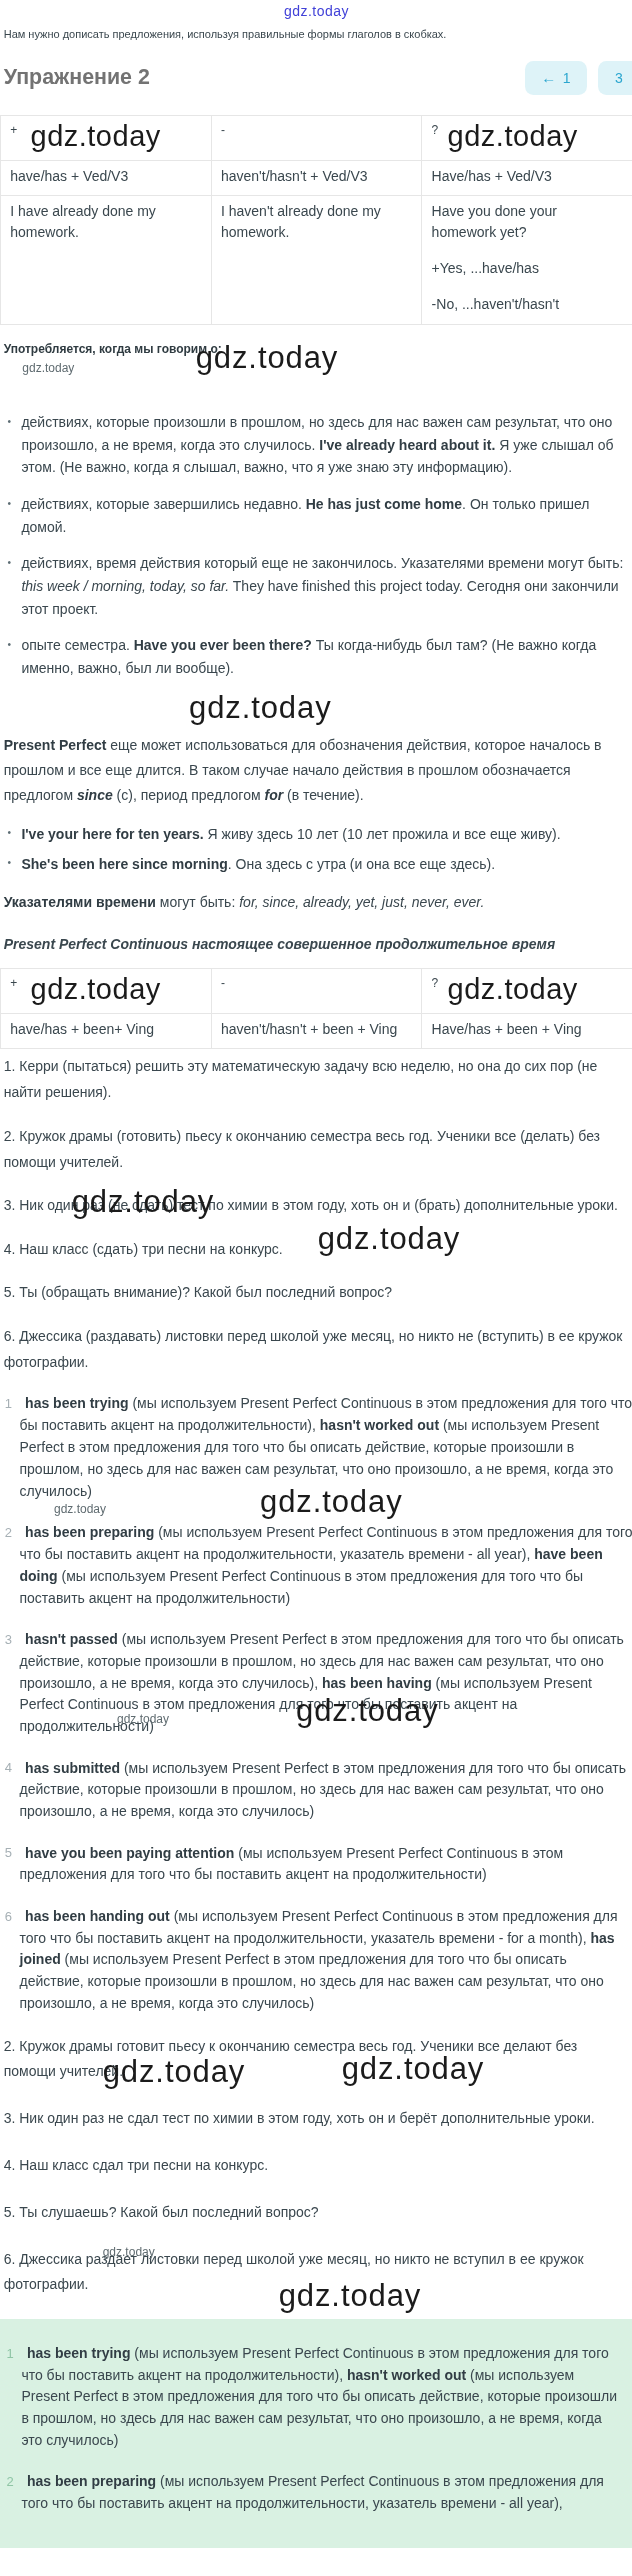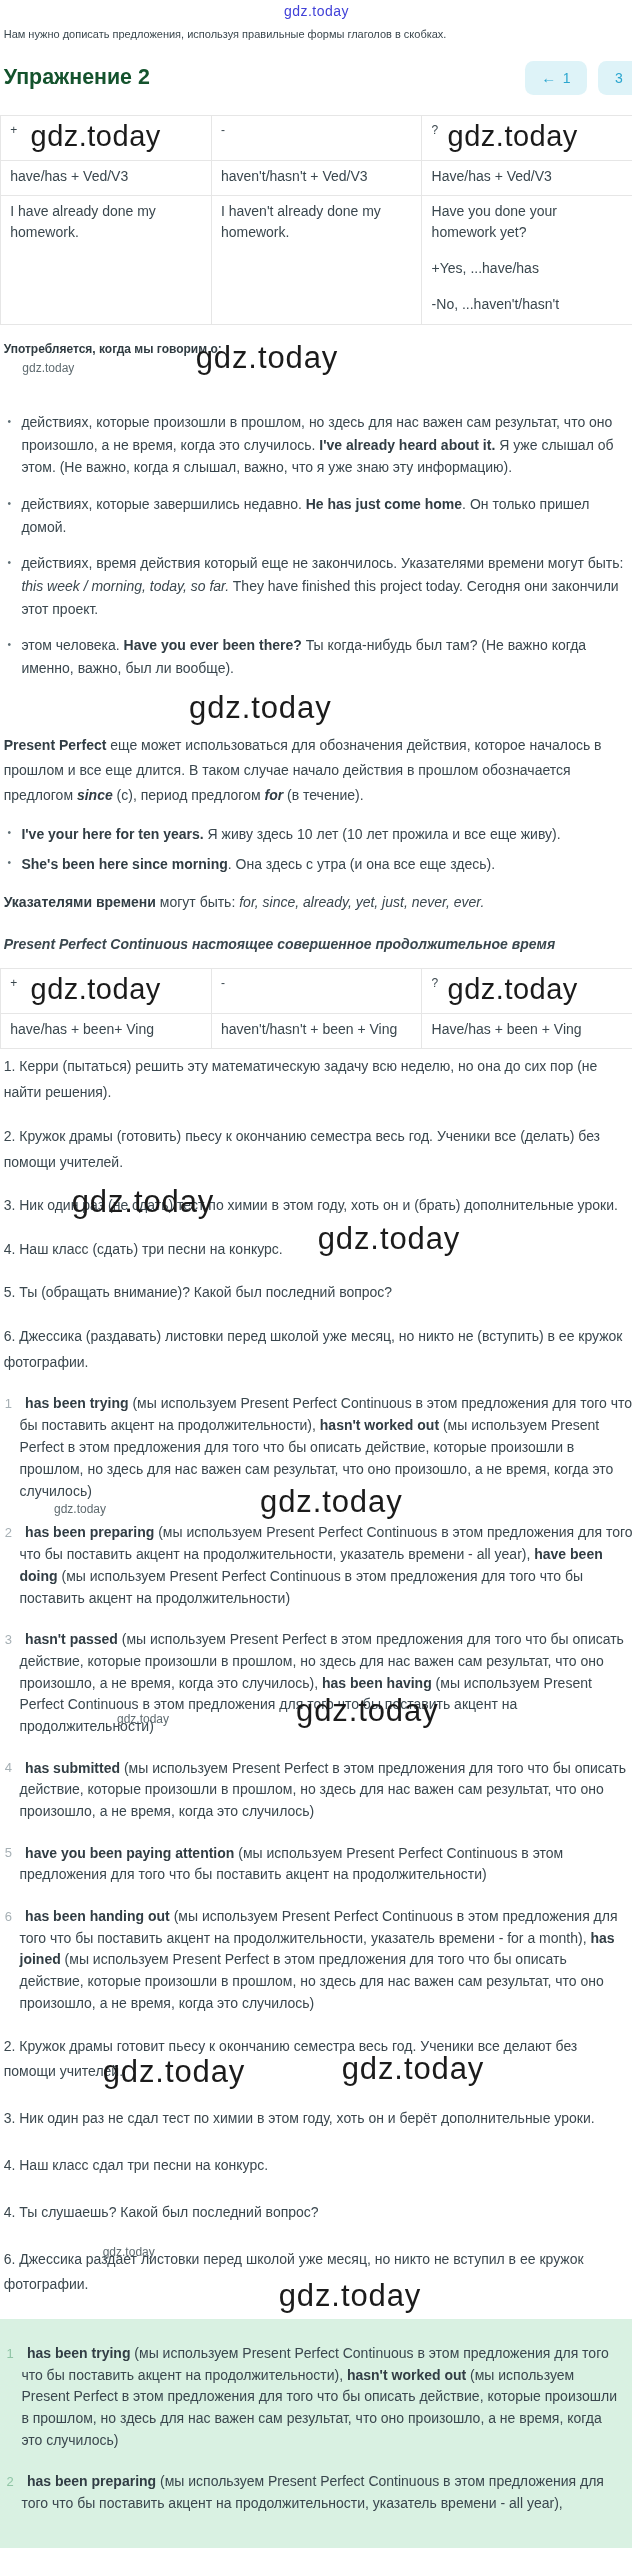--- a/index.html
+++ b/index.html
@@ -3,21 +3,21 @@
 <meta charset="utf-8">
 <style>
   html,body{margin:0;padding:0;background:#fff;}
   body{font-family:"Liberation Sans",sans-serif;color:#3a474e;font-size:14px;}
   .page{width:633px;position:relative;overflow:hidden;background:#fff;}
 
   .top-logo{text-align:center;padding:2.8px 0 1.9px;font-size:14px;color:#4141d8;letter-spacing:0.5px;}
   .intro{margin:6.5px 0 0 3.7px;font-size:11px;line-height:1.4;}
 
   .exercise-header{position:relative;margin:22px 0 3.7px 3.7px;height:37px;}
-  .exercise-header h1{margin:0;font-size:21.4px;color:#14532d;font-weight:bold;}
+  .exercise-header h1{margin:0;font-size:21.4px;color:#737373;font-weight:bold;}
   .pagination{position:absolute;top:-3.7px;right:-28px;display:flex;gap:11px;}
   .page-btn{display:flex;align-items:center;gap:6.5px;background:#def3f8;color:#2ba6cf;
     border:none;border-radius:8.4px;padding:8.4px 16.7px;font-size:14px;cursor:pointer;
     font-family:"Liberation Sans",sans-serif;}
   .page-btn .arrow{font-size:15px;}
 
   .scheme-table{width:100%;border-collapse:collapse;margin:13px 0 5.6px;table-layout:fixed;}
   .scheme-table td{border:0.9px solid #e6e6e6;padding:5.6px 9.3px 7.4px;vertical-align:top;font-size:14px;line-height:1.5;}
   .scheme-table .sign{font-size:12px;vertical-align:top;margin-right:9.3px;color:#3a474e;}
   .bold-row td{font-weight:normal;}
@@ -134,21 +134,21 @@
   <div class="usage-head">
     <h2>Употребляется, когда мы говорим о:</h2>
     <span class="wm small abs wm-u-small">gdz.today</span>
     <span class="wm big abs wm-u-big">gdz.today</span>
   </div>
 
   <ul class="bullets">
       <li><span>действиях, которые произошли в прошлом, но здесь для нас важен сам результат, что оно произошло, а не время, когда это случилось. </span><span class="b">I've already heard about it.</span><span> Я уже слышал об этом. (Не важно, когда я слышал, важно, что я уже знаю эту информацию).</span></li>
       <li><span>действиях, которые завершились недавно. </span><span class="b">He has just come home</span><span>. Он только пришел домой.</span></li>
       <li><span>действиях, время действия который еще не закончилось. Указателями времени могут быть: </span><span class="i">this week / morning, today, so far.</span><span> They have finished this project today. Сегодня они закончили этот проект.</span></li>
-      <li><span>этом человека. </span><span class="b">Have you ever been there?</span><span> Ты когда-нибудь был там? (Не важно когда именно, важно, был ли вообще).</span></li>
+      <li><span>опыте семестра. </span><span class="b">Have you ever been there?</span><span> Ты когда-нибудь был там? (Не важно когда именно, важно, был ли вообще).</span></li>
     </ul>
 
   <div class="wm-row">
     <span class="wm big abs wm-after-bullets">gdz.today</span>
   </div>
 
   <p class="para"><span class="b">Present Perfect</span><span> еще может использоваться для обозначения действия, которое началось в прошлом и все еще длится. В таком случае начало действия в прошлом обозначается предлогом </span><span class="b i">since</span><span> (с), период предлогом </span><span class="b i">for</span><span> (в течение).</span></p>
 
   <ul class="bullets tight">
       <li><span class="b">I've your here for ten years.</span><span> Я живу здесь 10 лет (10 лет прожила и все еще живу).</span></li>
@@ -209,21 +209,21 @@
   </div>
 
   <div class="translations">
     <span class="wm big abs wm-tr1">gdz.today</span>
     <span class="wm big abs wm-tr2">gdz.today</span>
     <span class="wm small abs wm-tr3">gdz.today</span>
     <span class="wm big abs wm-tr4">gdz.today</span>
       <p>2. Кружок драмы готовит пьесу к окончанию семестра весь год. Ученики все делают без помощи учителей.</p>
       <p>3. Ник один раз не сдал тест по химии в этом году, хоть он и берёт дополнительные уроки.</p>
       <p>4. Наш класс сдал три песни на конкурс.</p>
-      <p>4. Ты слушаешь? Какой был последний вопрос?</p>
+      <p>5. Ты слушаешь? Какой был последний вопрос?</p>
       <p>6. Джессика раздает листовки перед школой уже месяц, но никто не вступил в ее кружок фотографии.</p>
     </div>
 
   <div class="green">
 
     <ol class="answers">
         <li><span class="num">1</span><span class="b">has been trying</span><span> (мы используем Present Perfect Continuous в этом предложения для того что бы поставить акцент на продолжительности), </span><span class="b">hasn't worked out</span><span> (мы используем Present Perfect в этом предложения для того что бы описать действие, которые произошли в прошлом, но здесь для нас важен сам результат, что оно произошло, а не время, когда это случилось)</span></li>
         <li><span class="num">2</span><span class="b">has been preparing</span><span> (мы используем Present Perfect Continuous в этом предложения для того что бы поставить акцент на продолжительности, указатель времени - all year), </span></li>
       </ol>
   </div>

